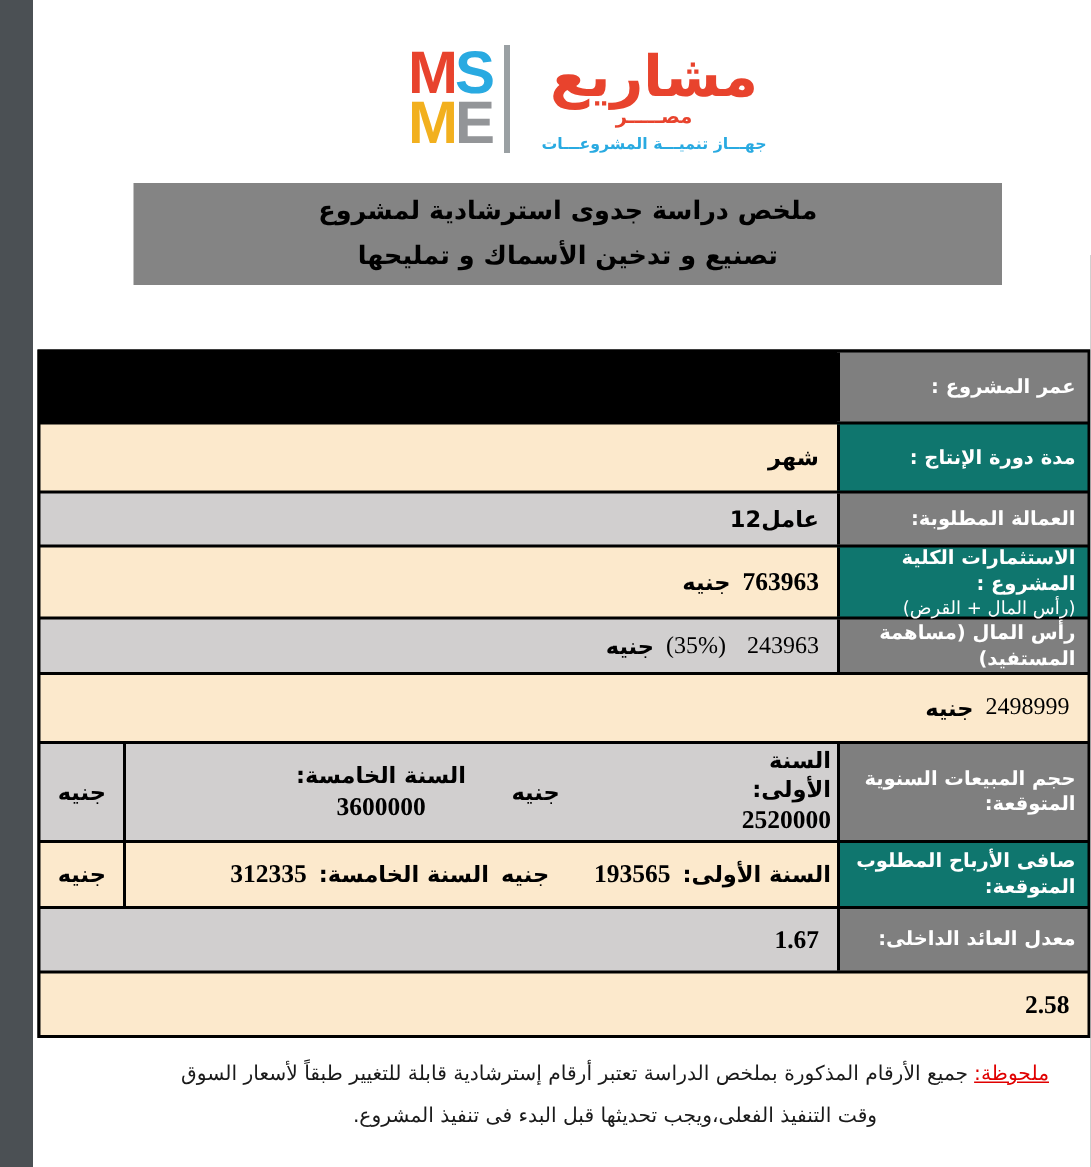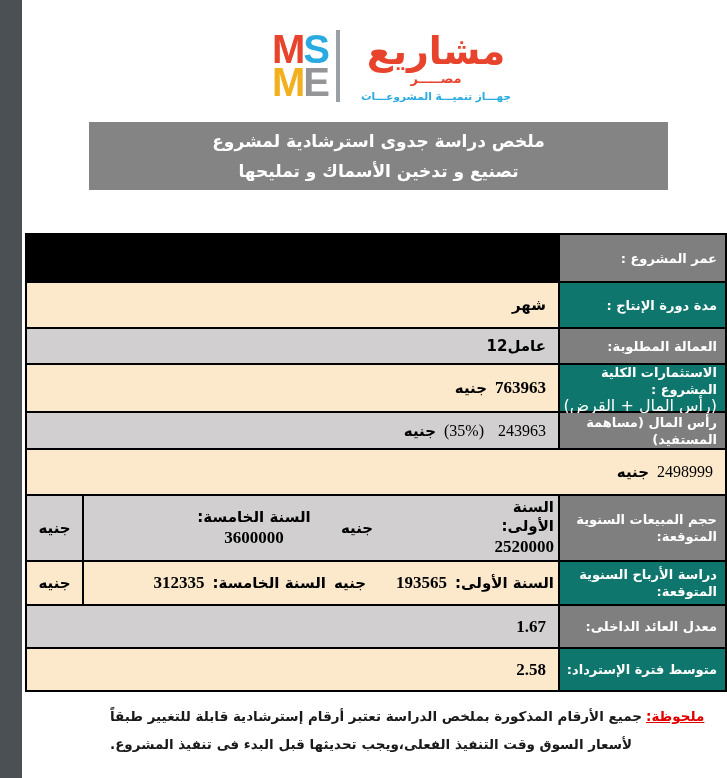--- a/index.html
+++ b/index.html
@@ -18,32 +18,32 @@
   .l-yellow{color:#F2B01E;}
   .l-gray{color:#939598;}
   .logo-sep{width:4px;height:72px;background:#9aa0a3;margin:0 10px 0 8px;}
   .brand{display:flex;flex-direction:column;align-items:center;direction:rtl;width:172px;}
   .brand-main{color:#E8432D;font-size:38px;font-weight:bold;line-height:40px;}
   .brand-sub{color:#E8432D;font-size:13px;font-weight:bold;line-height:15px;}
   .brand-tag{color:#29AAE1;font-size:10.5px;font-weight:bold;margin-top:4px;white-space:nowrap;}
 
   
   .titlebox{position:absolute;left:89px;top:122px;width:579px;height:68px;background:#848484;
-            color:#ffffff;display:flex;flex-direction:column;align-items:center;justify-content:center;
+            color:#000000;display:flex;flex-direction:column;align-items:center;justify-content:center;
             direction:rtl;font-weight:bold;font-size:17px;line-height:30px;}
 
   
   .ftable{position:absolute;left:25px;top:233px;width:702px;border:2px solid #000;
           direction:rtl;box-sizing:border-box;background:#000;}
   .trow{display:flex;box-sizing:border-box;align-items:stretch;}
   .trow + .trow{border-top:2px solid #000;}
   .lbl{width:167px;box-sizing:border-box;border-left:2px solid #000;color:#fff;font-weight:bold;
        font-size:13px;display:flex;flex-direction:column;justify-content:center;
        padding:2px 8px 2px 2px;line-height:17px;}
-  .lbl .sub{font-size:16px;font-weight:normal;line-height:15px;}
+  .lbl .sub{font-size:12px;font-weight:normal;line-height:15px;}
   .lg{background:#7F7F7F;}
   .lo{background:#0f766e;}
   .val{flex:1;display:flex;align-items:center;padding:0 12px;font-size:15px;font-weight:bold;
        color:#000;direction:rtl;}
   .vg{background:#D1CFCF;}
   .vc{background:#FCE9CC;}
   .num{font-family:"Liberation Serif","DejaVu Serif",serif;font-size:17px;font-weight:bold;
        white-space:nowrap;}
   .num.reg{font-weight:normal;font-size:16px;}
   .ar{font-weight:bold;}
@@ -57,22 +57,22 @@
   .u1{width:70px;text-align:center;margin-right:100px;}
   .y5{flex:1;text-align:center;padding-left:110px;line-height:19px;}
   .y5 .num{display:block;line-height:22px;}
   .ucell{width:57px;align-self:stretch;display:flex;align-items:center;justify-content:center;
          border-right:2px solid #000;box-sizing:border-box;margin:0 !important;}
   .r8 .sp{flex:1;margin:0;}
   .r8 > * + *{margin-right:8px;}
   .r8 .u-mid{margin-right:30px;}
 
   
-  .note{position:absolute;right:17px;top:702px;width:600px;direction:rtl;text-align:left;
-        font-size:13.5px;font-weight:bold;color:#1a1a1a;line-height:28px;}
+  .note{position:absolute;right:17px;top:702px;width:600px;direction:rtl;text-align:center;
+        font-size:13.5px;font-weight:normal;color:#1a1a1a;line-height:28px;}
   .note-label{color:#E00000;text-decoration:underline;margin-left:4px;}
 </style>
 </head>
 <body>
 
 <div class="screen">
   <div class="sidebar"></div>
 
   <div class="logo">
     <div class="msme">
@@ -166,21 +166,21 @@
         <div class="y5">
           <span class="ar">السنة الخامسة:</span>
           <span class="num">3600000</span>
         </div>
         <div class="ucell ar">جنيه</div>
       </div>
     </div>
 
     <div class="trow" style="height:44px">
       <div class="lbl lo">
-          <span>دراسة الأرباح السنوية المتوقعة:</span>
+          <span>صافى الأرباح المطلوب المتوقعة:</span>
         </div>
       <div class="val vc multi r8">
         <span class="ar">السنة الأولى:</span>
         <span class="num">193565</span>
         <span class="ar u-mid">جنيه</span>
         <span class="ar">السنة الخامسة:</span>
         <span class="num">312335</span>
         <span class="sp"></span>
         <div class="ucell ar">جنيه</div>
       </div>
@@ -189,23 +189,20 @@
     <div class="trow" style="height:43px">
       <div class="lbl lg">
           <span>معدل العائد الداخلى:</span>
         </div>
       <div class="val vg">
           <span class="num">1.67</span>
         </div>
     </div>
 
     <div class="trow" style="height:43px">
-      <div class="lbl lo">
-          <span>متوسط فترة الإسترداد:</span>
-        </div>
       <div class="val vc">
           <span class="num">2.58</span>
         </div>
     </div>
 
   </div>
 
   <div class="note">
     <span class="note-label">ملحوظة:</span><span>جميع الأرقام المذكورة بملخص الدراسة تعتبر أرقام إسترشادية قابلة للتغيير طبقاً لأسعار السوق وقت التنفيذ الفعلى،ويجب تحديثها قبل البدء فى تنفيذ المشروع.</span>
   </div>

